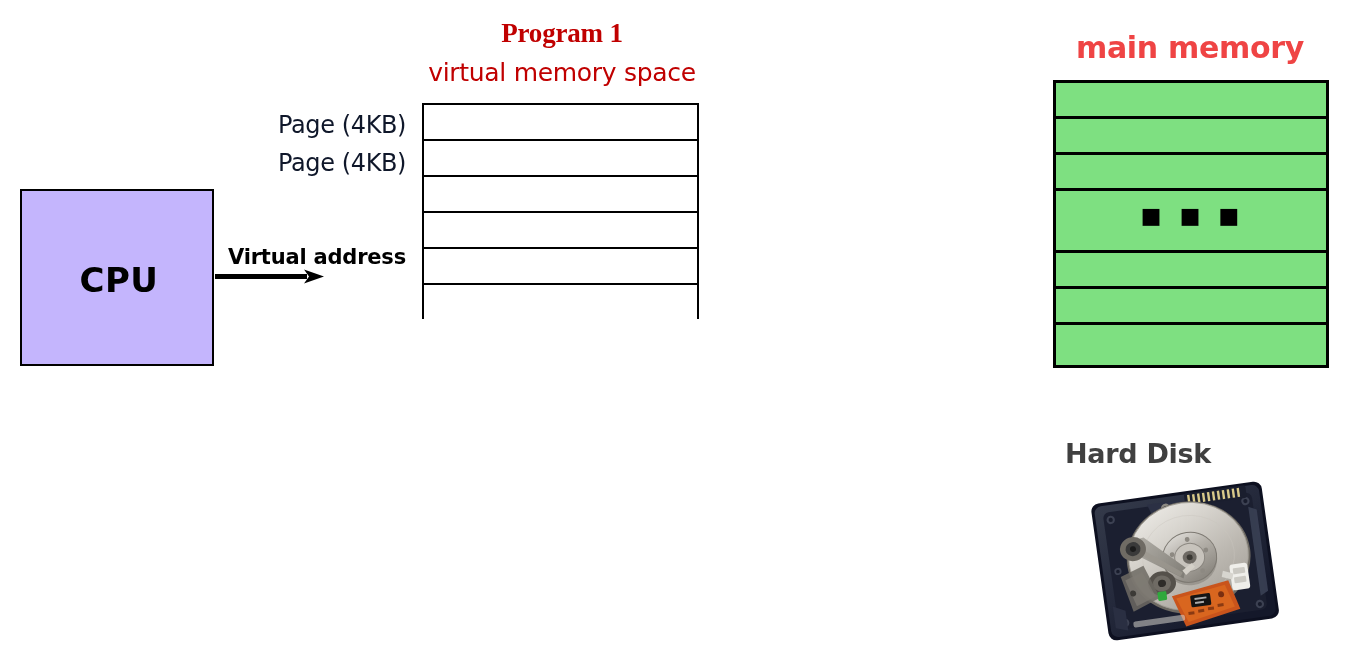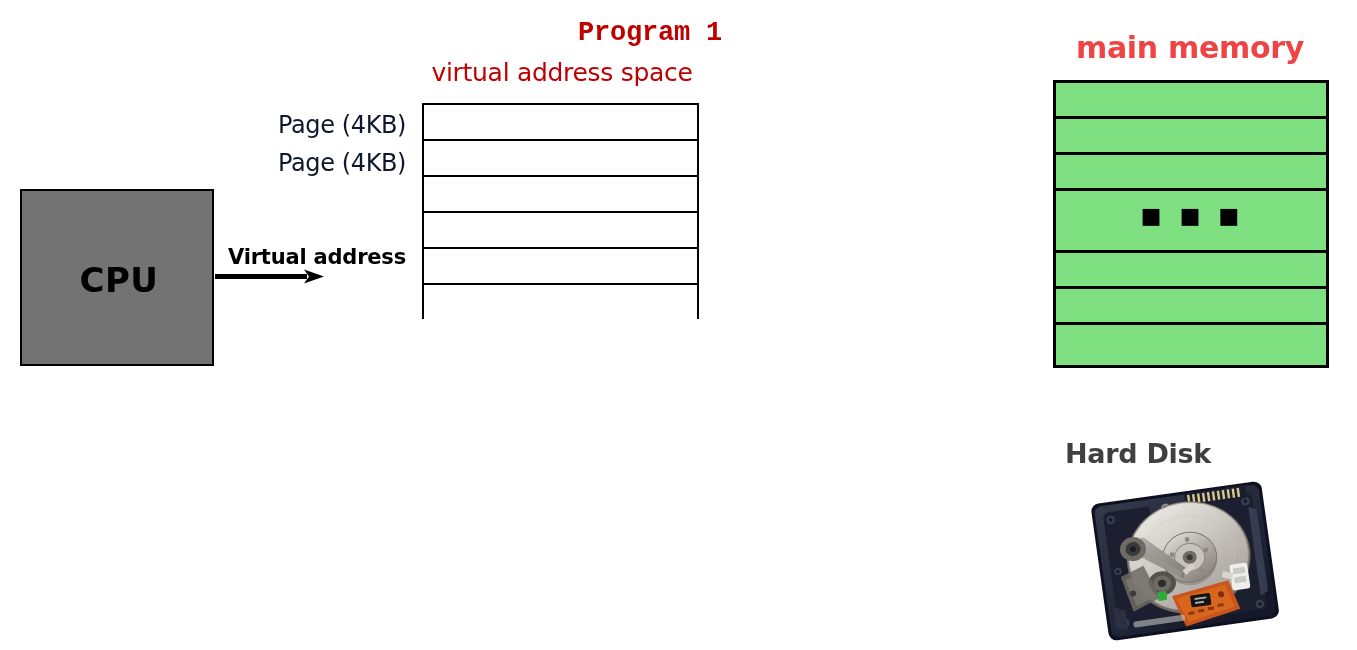--- a/index.html
+++ b/index.html
@@ -21,22 +21,22 @@
     width: 1357px;
     height: 650px;
   }
 
   
   .prog-title {
     position: absolute;
     left: 402px;
     top: 17px;
     width: 320px;
-    text-align: right;
-    font-family: Liberation Mono, monospace;
+    text-align: center;
+    font-family: Liberation Serif, serif;
     font-weight: bold;
     font-size: 27px;
     line-height: 32px;
     letter-spacing: -0.2px;
     color: #C00000;
     white-space: nowrap;
   }
   .prog-subtitle {
     position: absolute;
     left: 402px;
@@ -54,21 +54,21 @@
 
   
   .cpu-box {
     position: absolute;
     left: 20px;
     top: 189px;
     width: 194px;
     height: 177px;
     box-sizing: border-box;
     border: 2px solid #000000;
-    background: #737373;
+    background: #c4b5fd;
   }
   .cpu-label {
     position: absolute;
     left: 0;
     top: 0;
     width: 194px;
     height: 177px;
     display: flex;
     align-items: center;
     justify-content: center;
@@ -215,21 +215,21 @@
     width: 200px;
     height: 168px;
   }
 </style>
 </head>
 <body>
 
 <div class="stage">
 
   <div class="prog-title">Program 1</div>
-  <div class="prog-subtitle">virtual address space</div>
+  <div class="prog-subtitle">virtual memory space</div>
 
   <div class="cpu-box">
     <div class="cpu-label">CPU</div>
   </div>
 
   <div class="va-label">Virtual address</div>
   <svg class="va-arrow" viewBox="0 0 112 30">
     <line x1="3" y1="14.5" x2="95" y2="14.5" stroke="#000000" stroke-width="5"></line>
     <polygon points="92,7.5 112,14.5 92,21.5 97,14.5" fill="#000000"></polygon>
   </svg>

